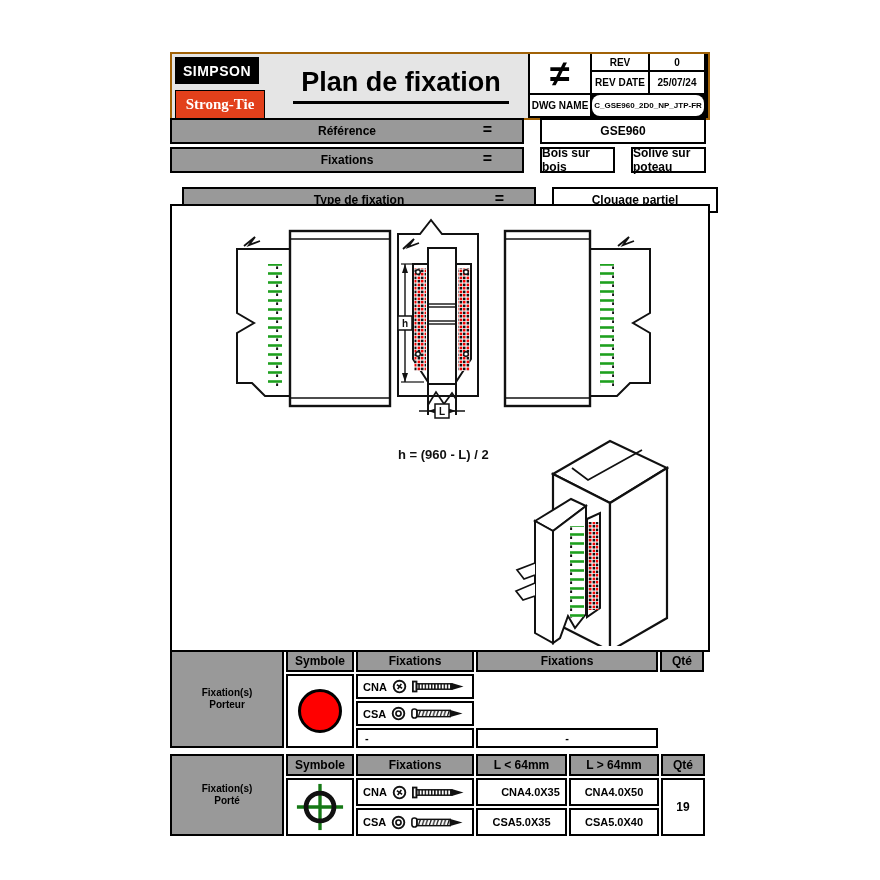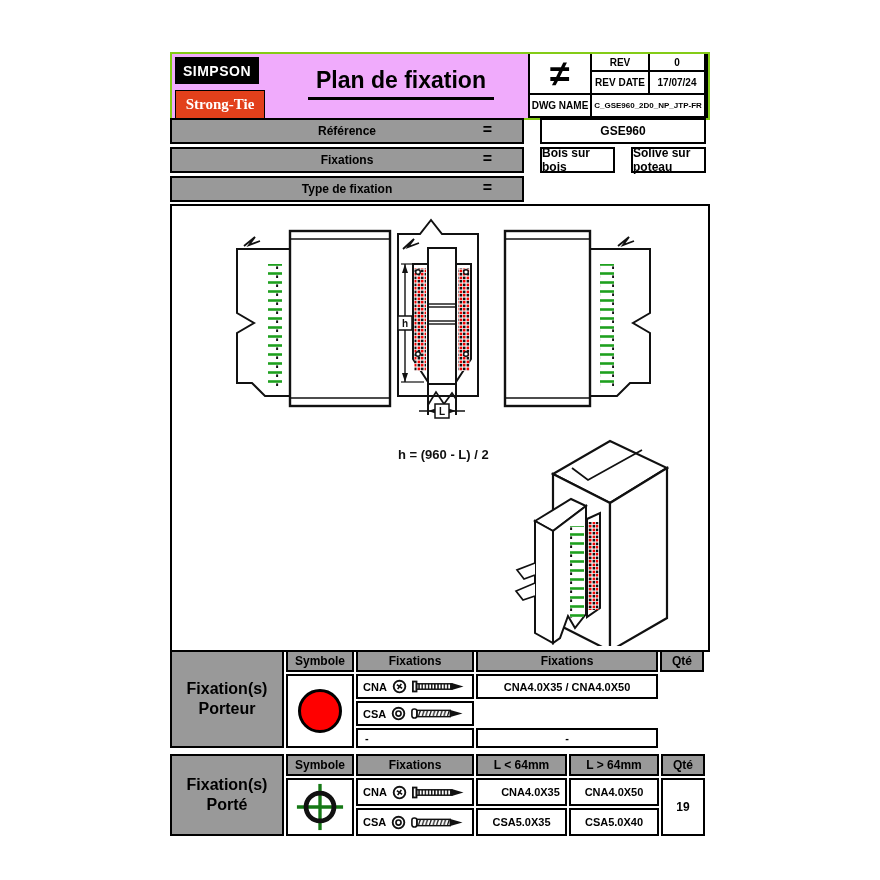--- a/index.html
+++ b/index.html
@@ -1,57 +1,57 @@
 <!DOCTYPE html>
 <html><head>
 <meta charset="utf-8">
 <style>
   html,body{margin:0;padding:0;background:#fff;}
   #canvas{position:relative;width:880px;height:880px;background:#fff;overflow:hidden;
           font-family:"Liberation Sans",sans-serif;color:#000;}
   #doc{position:absolute;left:170px;top:52px;width:540px;height:788px;}
 
   
-  .band{position:absolute;left:0;top:0;width:536px;height:64px;border:2px solid #84cc16;background:#f0abfc;}
+  .band{position:absolute;left:0;top:0;width:536px;height:64px;border:2px solid #a16207;background:#e5e5e5;}
   .logo{position:absolute;left:3px;top:3px;width:92px;}
   .logo-black{width:82px;height:25px;background:#000;color:#fff;display:flex;align-items:center;justify-content:center;
               font-weight:bold;font-size:14px;letter-spacing:.5px;border:1px solid #000;}
   .logo-red{margin-top:6px;width:88px;height:27px;color:#fff;display:flex;align-items:center;justify-content:center;
             font-family:"Liberation Serif",serif;font-weight:bold;font-size:15px;border:1px solid #000;}
   .logo-reg{position:absolute;right:-7px;bottom:-6px;font-size:7px;color:#c0391d;}
   .title{position:absolute;left:104px;top:13px;width:250px;text-align:center;}
-  .title span{display:inline-block;font-size:23px;font-weight:bold;border-bottom:3px solid #000;padding:0 8px 3px;}
+  .title span{display:inline-block;font-size:27px;font-weight:bold;border-bottom:3px solid #000;padding:0 8px 3px;}
   .revgrid{position:absolute;right:0;top:0;width:178px;height:64px;background:#000;display:grid;
            grid-template-columns:60px 56px 54px;grid-template-rows:16px 21px 21px;gap:2px;padding:0 0 0 2px;}
   .revgrid>div{background:#fff;display:flex;align-items:center;justify-content:center;font-weight:bold;}
   .neq{grid-row:1/3;grid-column:1;font-size:36px;font-weight:900;line-height:1;}
   .lab9{font-size:10px;}
   .val10{font-size:10px;}
-  .dwgval{grid-column:2/4;font-size:8px;}
+  .dwgval{grid-column:2/4;font-size:8px;border-radius:8px;}
 
   
   .inforow{position:absolute;left:0;height:26px;display:flex;gap:16px;width:536px;}
   .ilabel{position:relative;width:350px;background:#999;border:2px solid #000;display:flex;align-items:center;
           justify-content:center;font-weight:bold;font-size:12px;}
   .ieq{position:absolute;right:30px;top:50%;transform:translateY(-54%);font-size:16px;font-weight:900;}
   .ival{flex:1;background:#fff;border:2px solid #000;display:flex;align-items:center;justify-content:center;
         font-weight:bold;font-size:12px;}
 
   
   .draw{position:absolute;left:0;top:152px;width:536px;height:444px;border:2px solid #000;background:#fff;}
 
   
   .ftable{position:absolute;left:0;width:536px;display:grid;gap:2px;}
   .t1{top:598px;grid-template-columns:114px 68px 118px 182px 44px;grid-template-rows:22px 25px 25px 20px;}
   .t2{top:702px;grid-template-columns:114px 68px 118px 91px 90px 44px;grid-template-rows:22px 28px 28px;}
   .c{border:2px solid #000;background:#fff;display:flex;align-items:center;justify-content:center;
      font-weight:bold;font-size:11px;}
   .g{background:#999;}
   .hdr{font-size:12px;}
-  .rowlabel{flex-direction:column;font-size:16px;line-height:1.25;}
+  .rowlabel{flex-direction:column;font-size:10px;line-height:1.25;}
   .fixcell{justify-content:flex-start;gap:5px;padding-left:5px;}
   .dashleft{justify-content:flex-start;padding-left:7px;}
   .redcircle{width:38px;height:38px;border-radius:50%;background:#FF0000;border:3px solid #000;}
   .qty{font-size:12px;}
   svg text{font-family:"Liberation Sans",sans-serif;}
 </style>
 </head>
 <body>
 
 <svg width="0" height="0" style="position:absolute">
@@ -107,46 +107,47 @@
       <span class="logo-reg">®</span>
     </div>
     <div class="title">
       <span>Plan de fixation</span>
     </div>
     <div class="revgrid">
       <div class="neq">≠</div>
       <div class="lab9">REV</div>
       <div class="val10">0</div>
       <div class="lab9">REV DATE</div>
-      <div class="val10">17/07/24</div>
+      <div class="val10">25/07/24</div>
       <div class="lab9">DWG NAME</div>
       <div class="dwgval">C_GSE960_2D0_NP_JTP-FR</div>
     </div>
   </div>
 
   <div class="inforow" style="top:66px;">
     <div class="ilabel">
       <span>Référence</span>
       <span class="ieq">=</span>
     </div>
     <div class="ival">GSE960</div>
   </div>
   <div class="inforow" style="top:95px;">
     <div class="ilabel">
       <span>Fixations</span>
       <span class="ieq">=</span>
     </div>
     <div class="ival">Bois sur bois</div>
     <div class="ival">Solive sur poteau</div>
   </div>
-  <div class="inforow" style="top:124px;">
+  <div class="inforow" style="top:135px;margin-left:12px;">
     <div class="ilabel">
       <span>Type de fixation</span>
       <span class="ieq">=</span>
     </div>
+    <div class="ival">Clouage partiel</div>
   </div>
 
   <div class="draw">
     <svg width="532" height="440" viewBox="0 0 532 440">
 
       <g stroke="#111" fill="none">
         <path d="M65,43 L118,43 L118,190 L93,190 L80,177 L65,177 L65,127 L82,117 L65,107 Z" fill="#fff" stroke-width="2"></path>
         <path d="M72,40 L83,31 L77,39 L88,35" stroke-width="1.8"></path>
         <rect x="118" y="25" width="100" height="175" fill="#fff" stroke-width="2.4"></rect>
         <line x1="118" y1="33" x2="218" y2="33" stroke-width="1.6"></line>
@@ -242,21 +243,20 @@
 
     <div class="c fixcell" style="grid-row:2;grid-column:3;">
       <span>CNA</span>
       <svg width="15" height="15">
             <use href="#sym-cna-head"></use>
           </svg>
       <svg width="56" height="15" viewBox="0 0 62 16">
             <use href="#sym-nail"></use>
           </svg>
     </div>
-    <div class="c" style="grid-row:2;grid-column:4;">CNA4.0X35 / CNA4.0X50</div>
 
     <div class="c fixcell" style="grid-row:3;grid-column:3;">
       <span>CSA</span>
       <svg width="15" height="15">
             <use href="#sym-csa-head"></use>
           </svg>
       <svg width="56" height="15" viewBox="0 0 62 16">
             <use href="#sym-screw"></use>
           </svg>
     </div>

